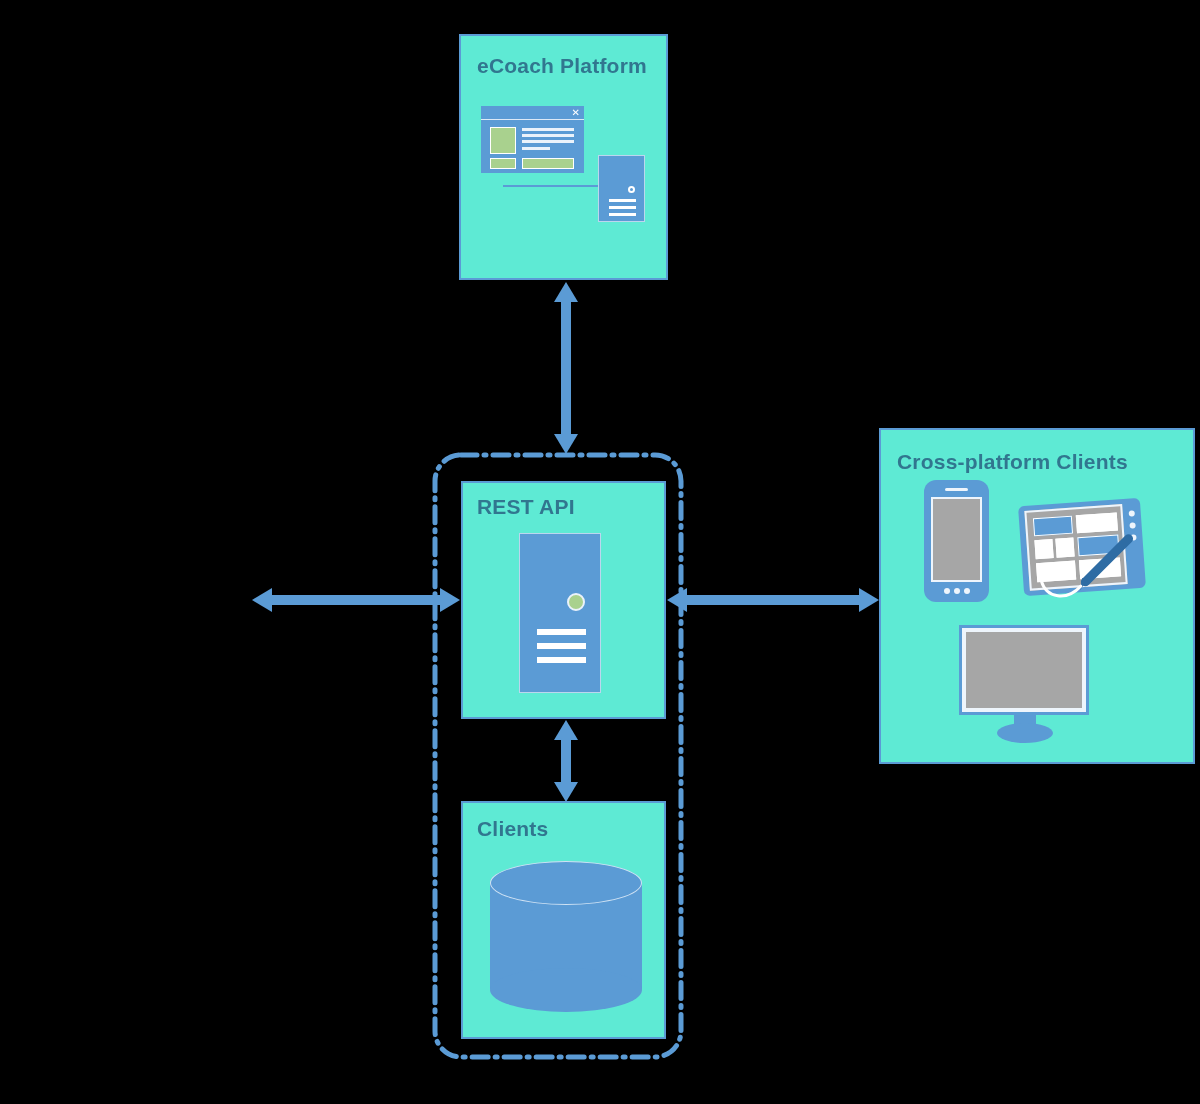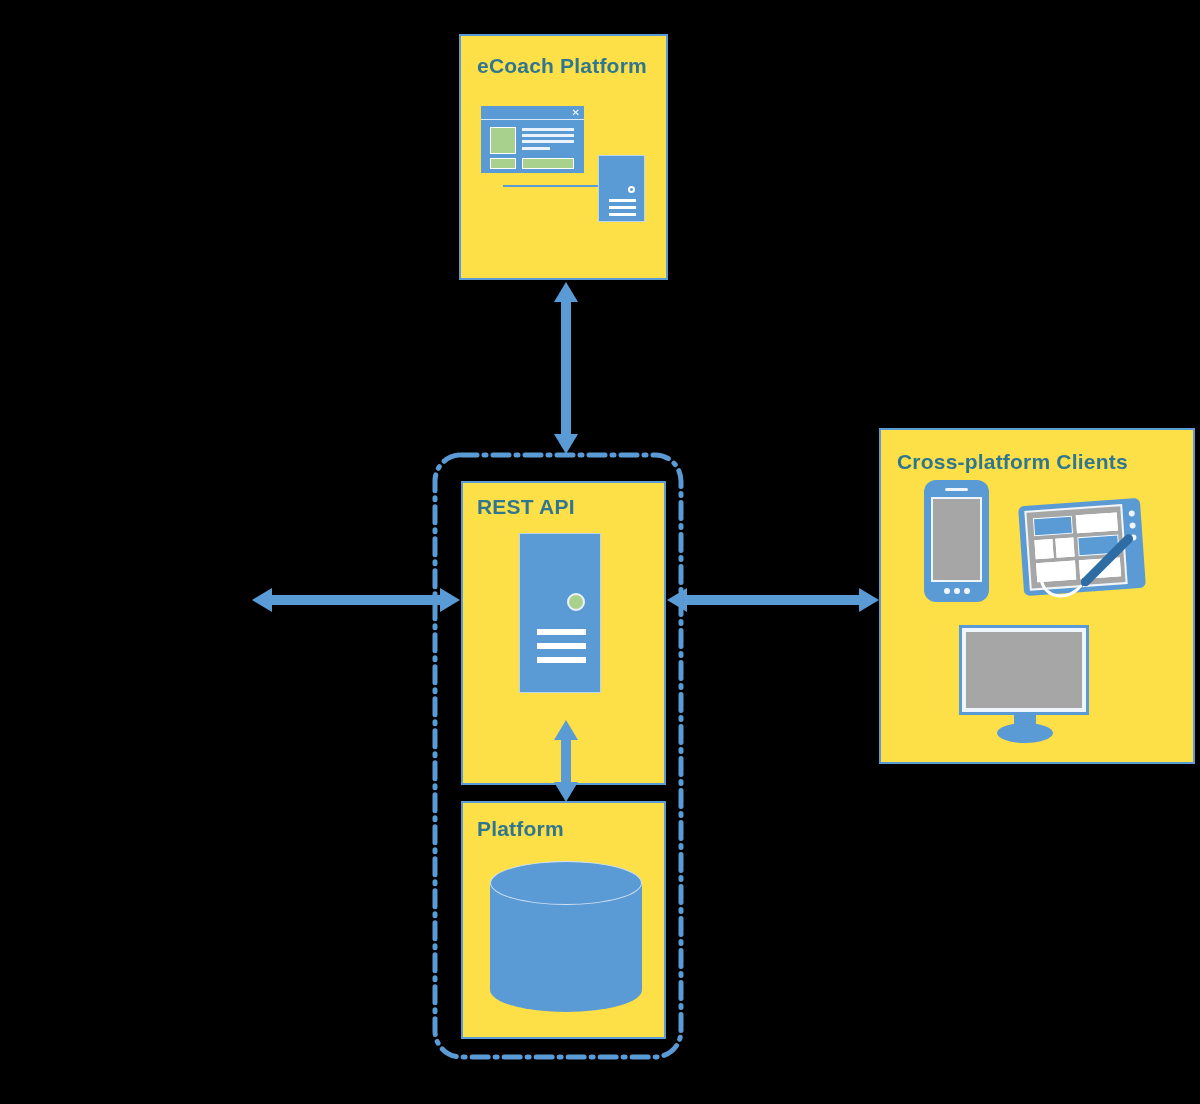--- a/index.html
+++ b/index.html
@@ -1,20 +1,20 @@
 <!DOCTYPE html>
 <html><head>
 <meta charset="utf-8">
 <title>eCoach Architecture Diagram</title>
 <style>
   html,body{margin:0;padding:0;background:#000;}
   body{font-family:"Liberation Sans","DejaVu Sans",sans-serif;}
   #stage{position:relative;width:1200px;height:1104px;background:#000;overflow:hidden;}
 
-  .node{position:absolute;background:#fde047;border:2px solid #5B9BD5;box-sizing:border-box;}
+  .node{position:absolute;background:#5eead4;border:2px solid #5B9BD5;box-sizing:border-box;}
   .node-title{position:absolute;font-size:21px;font-weight:bold;color:#31768F;letter-spacing:.2px;white-space:nowrap;}
 
   
   .group-dash{
     position:absolute;
     border:4px dashed #5B9BD5;
     border-radius:26px;
     box-sizing:border-box;
     background:transparent;
   }
@@ -97,33 +97,33 @@
 
     <div class="server" style="left:137px;top:119px;width:47px;height:67px;">
       <div class="dot" style="right:9px;top:30px;width:7px;height:7px;"></div>
       <div class="bar" style="left:10px;top:43px;width:27px;height:3px;"></div>
       <div class="bar" style="left:10px;top:50px;width:27px;height:3px;"></div>
       <div class="bar" style="left:10px;top:57px;width:27px;height:3px;"></div>
     </div>
   </div>
 
 
-  <div class="node" style="left:461px;top:481px;width:205px;height:304px;padding-left:7px;">
+  <div class="node" style="left:461px;top:481px;width:205px;height:238px;padding-left:7px;">
     <div class="node-title" style="left:14px;top:12px;">REST API</div>
 
     <div class="server" style="left:56px;top:50px;width:82px;height:160px;">
       <div style="position:absolute;right:15px;top:59px;width:18px;height:18px;border-radius:50%;background:#A9D18E;border:2px solid #eaf2fb;box-sizing:border-box;"></div>
       <div class="bar" style="left:17px;top:95px;width:49px;height:6px;"></div>
       <div class="bar" style="left:17px;top:109px;width:49px;height:6px;"></div>
       <div class="bar" style="left:17px;top:123px;width:49px;height:6px;"></div>
     </div>
   </div>
 
   <div class="node" style="left:461px;top:801px;width:205px;height:238px;">
-    <div class="node-title" style="left:14px;top:14px;">Platform</div>
+    <div class="node-title" style="left:14px;top:14px;">Clients</div>
 
     <div class="cyl" style="left:27px;top:58px;width:152px;height:150px;">
       <div class="body" style="left:0;top:22px;width:152px;height:106px;"></div>
       <div class="bot" style="left:0;bottom:-1px;width:152px;height:44px;"></div>
       <div class="top" style="left:0;top:0;width:152px;height:44px;"></div>
     </div>
   </div>
 
   <div class="node" style="left:879px;top:428px;width:316px;height:336px;">
     <div class="node-title" style="left:16px;top:20px;">Cross-platform Clients</div>

